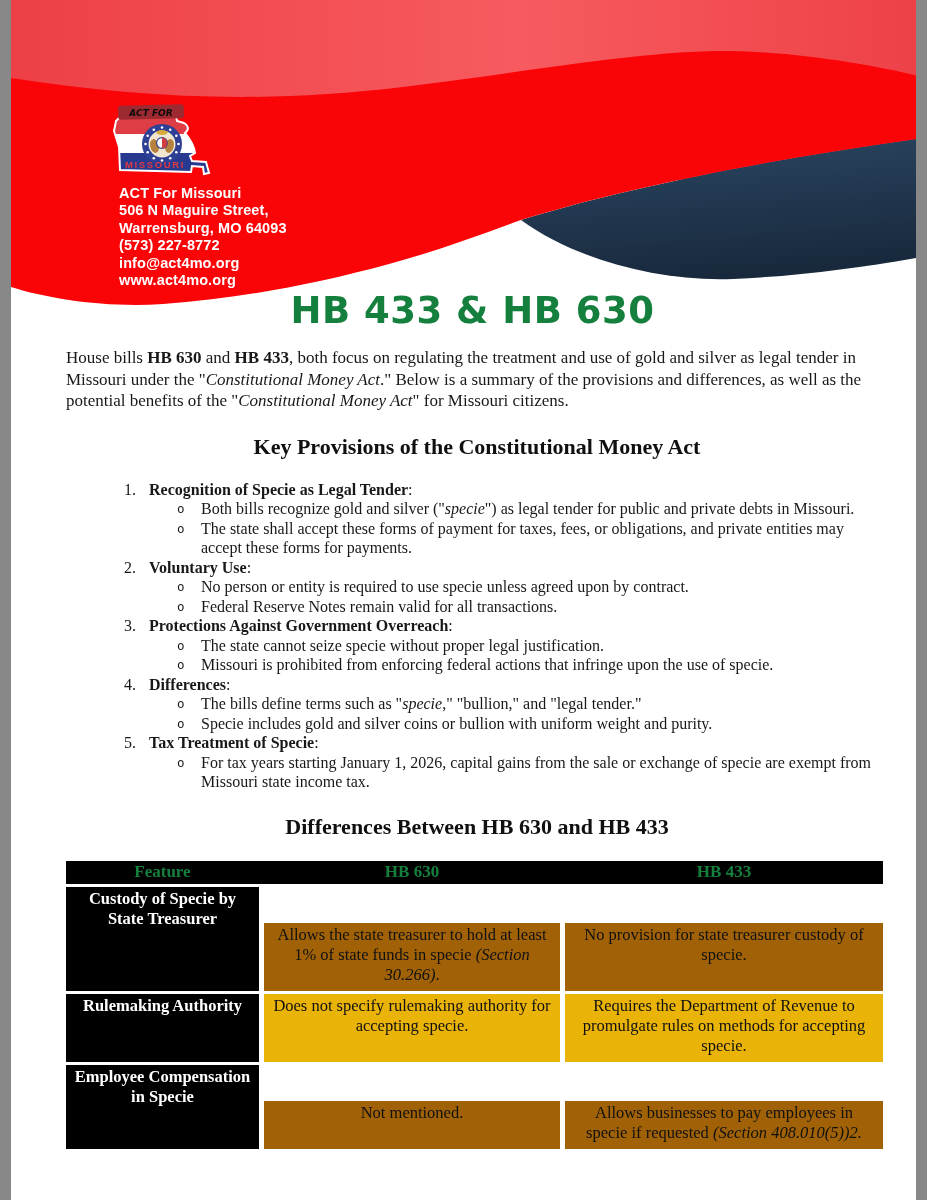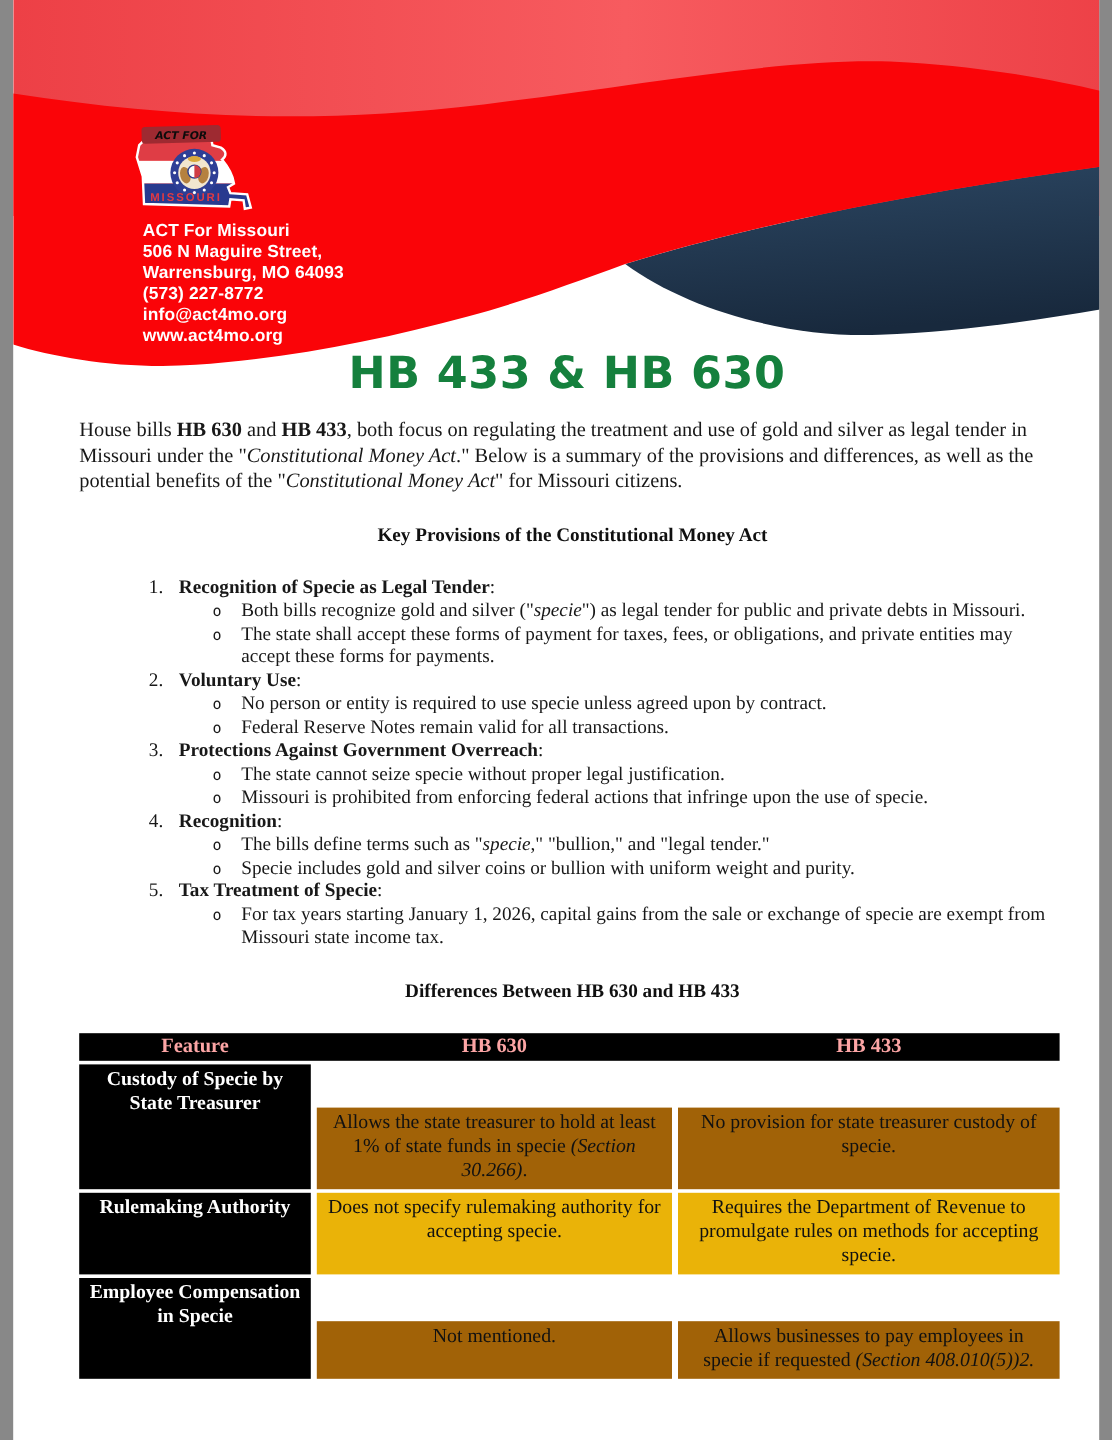--- a/index.html
+++ b/index.html
@@ -20,40 +20,40 @@
   .content { position:absolute; top:288px; left:0; width:927px; }
   .title {
     text-align:center; font-family:"DejaVu Sans", sans-serif;
     font-weight:700; font-size:37px; line-height:46px; color:#15803d;
     margin:0 4px 13px 0; letter-spacing:.5px;
   }
   .intro {
     margin:0 50px 4px 55px; font-size:17px; line-height:21.6px; color:#181818;
   }
   .sec-heading {
-    text-align:center; font-weight:700; font-size:16px; line-height:26px;
+    text-align:center; font-weight:700; font-size:22px; line-height:26px;
     color:#101010; margin:22px 50px 0 55px;
   }
   .list { margin:20px 50px 0 55px; font-size:16px; line-height:19.5px; color:#181818; }
   .li-head { display:flex; }
   .num { margin-left:58px; width:25px; flex:0 0 auto; }
   .li-title b { font-weight:700; }
   .sub { display:flex; }
   .o { margin-left:111px; width:24px; flex:0 0 auto;
        font-family:"DejaVu Sans Mono", monospace; font-size:12.5px; }
   .sub-text { flex:1 1 auto; }
   .list i, .intro i { font-style:italic; }
   
   .tbl {
     margin:21px 52px 0 55px;
     display:grid; grid-template-columns:193px 296px 318px;
     gap:3px 5px; font-size:16.5px; line-height:20px;
   }
   .tbl-head {
-    grid-column:1 / -1; background:#000000; color:#fca5a5;
+    grid-column:1 / -1; background:#000000; color:#15803d;
     display:grid; grid-template-columns:193px 296px 318px; gap:0 5px;
     font-weight:700; font-size:17px; height:23px; align-items:center;
   }
   .tbl-head div { text-align:center; }
   .cell { padding:2px 8px 6px 8px; color:#111111;text-align:center; }
   .cell-feature {
     background:#000000; color:#ffffff; font-weight:700;
     padding:2px 6px 6px 6px; font-size:16.5px;
   }
   .row-dark  { background:#a16207;margin-top:36px; }
@@ -192,21 +192,21 @@
         </div>
         <div class="sub">
           <span class="o">o</span>
           <span class="sub-text"><span>Missouri is prohibited from enforcing federal actions that infringe upon the use of specie.</span></span>
         </div>
       </div>
 
       <div>
         <div class="li-head">
           <span class="num">4.</span>
-          <span class="li-title"><b>Recognition</b><span>:</span></span>
+          <span class="li-title"><b>Differences</b><span>:</span></span>
         </div>
         <div class="sub">
           <span class="o">o</span>
           <span class="sub-text"><span>The bills define terms such as "</span><i>specie</i><span>," "bullion," and "legal tender."</span></span>
         </div>
         <div class="sub">
           <span class="o">o</span>
           <span class="sub-text"><span>Specie includes gold and silver coins or bullion with uniform weight and purity.</span></span>
         </div>
       </div>

